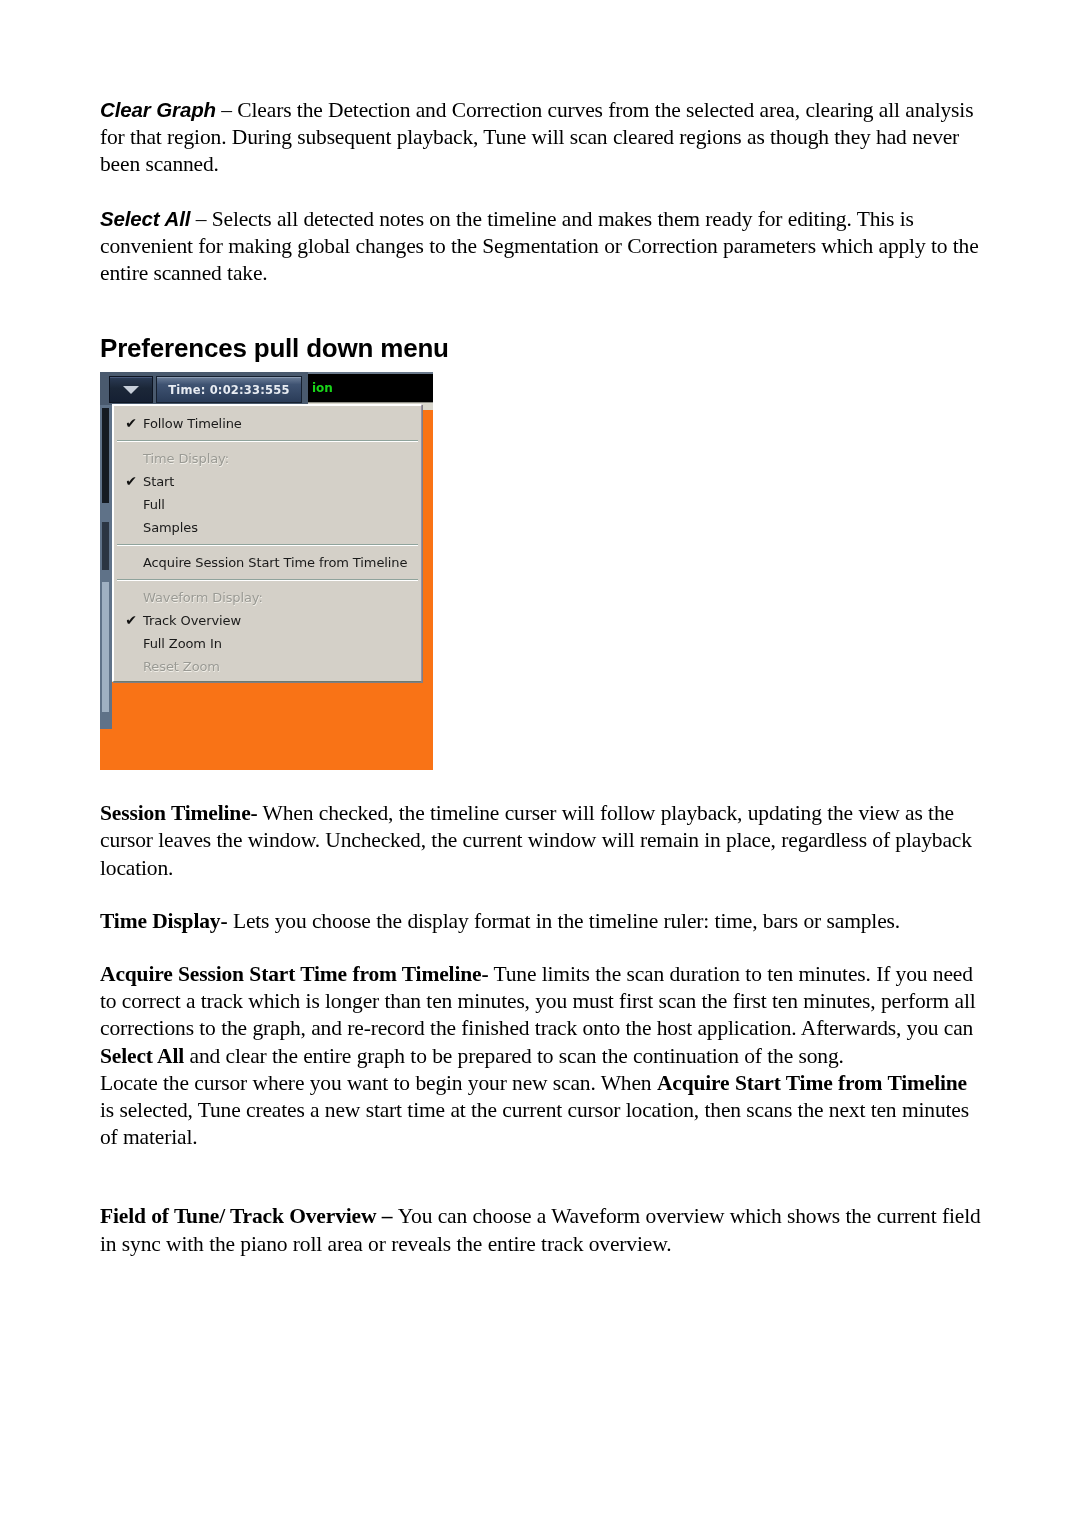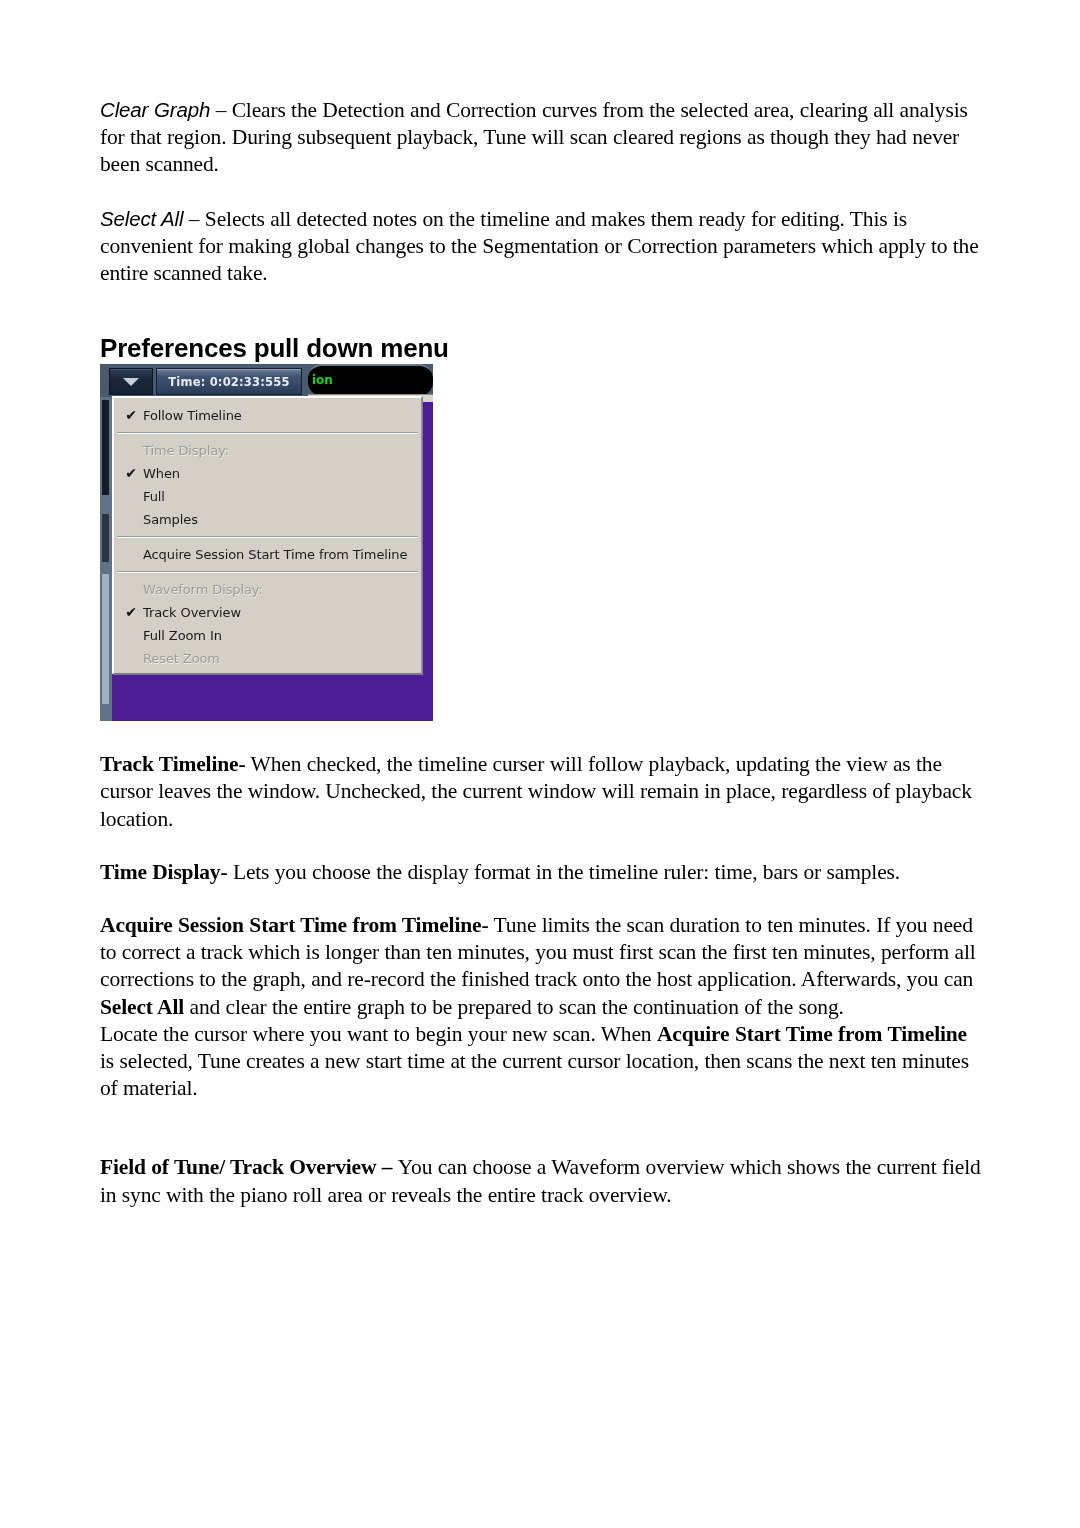--- a/index.html
+++ b/index.html
@@ -38,21 +38,21 @@
     font-size: 21.5px;
     line-height: 27.2px;
     font-family: "Liberation Serif", "DejaVu Serif", serif;
     text-align: left;
     letter-spacing: -0.15px;
     word-spacing: 0.2px;
   }
   .gap-lg { height: 26px; }
 
   .lead-italic {
-    font-weight: normal;
+    font-weight: bold;
     font-style: italic;
     font-family: "Liberation Sans", "DejaVu Sans", sans-serif;
     font-size: 20.5px;
   }
   .lead-bold {
     font-weight: bold;
   }
   .inline-bold {
     font-weight: bold;
   }
@@ -64,22 +64,23 @@
     font-size: 26px;
     letter-spacing: -0.2px;
     margin: 0;
     padding: 0;
   }
 
   
   .shot {
     position: relative;
     width: 333px;
-    height: 357px;
-    background: #4c1d95;
+    height: 398px;
+    margin-top: 8px;
+    background: #f97316;
     font-family: "DejaVu Sans", "Liberation Sans", sans-serif;
     overflow: hidden;
   }
 
   
   .shot-bg-dark {
     position: absolute;
     left: 0; top: 0;
     width: 333px;
     height: 33px;
@@ -146,21 +147,20 @@
     align-items: center;
     justify-content: center;
     letter-spacing: 0.2px;
   }
   .tb-black-panel {
     position: absolute;
     left: 208px; top: 0px;
     width: 125px; height: 30px;
     background: #000000;
     border-top: 2px solid #6b7a8c;
-    border-radius: 14px;
   }
   .tb-black-panel .grn {
     position: absolute;
     left: 4px; top: 7px;
     color: #19d619;
     font-size: 12px;
     font-weight: bold;
   }
   .tb-sub-strip {
     position: absolute;
@@ -271,21 +271,21 @@
           <span>Follow Timeline</span>
         </div>
         <div class="menu-sep"></div>
 
         <div class="menu-item disabled">
           <span>Time Display:</span>
         </div>
 
         <div class="menu-item">
           <span class="check">✔</span>
-          <span>When</span>
+          <span>Start</span>
         </div>
 
         <div class="menu-item">
           <span>Full</span>
         </div>
 
         <div class="menu-item">
           <span>Samples</span>
         </div>
         <div class="menu-sep"></div>
@@ -311,21 +311,21 @@
         </div>
 
         <div class="menu-item disabled">
           <span>Reset Zoom</span>
         </div>
       </div>
     </div>
 
     <div style="height:30px"></div>
 
-    <p class="para"><span class="lead-bold">Track Timeline-</span><span> When checked, the timeline curser will follow playback, updating the view as the cursor leaves the window.  Unchecked, the current window will remain in place, regardless of playback location.</span></p>
+    <p class="para"><span class="lead-bold">Session Timeline-</span><span> When checked, the timeline curser will follow playback, updating the view as the cursor leaves the window.  Unchecked, the current window will remain in place, regardless of playback location.</span></p>
 
     <div class="gap-lg"></div>
 
     <p class="para"><span class="lead-bold">Time Display-</span><span> Lets you choose the display format in the timeline ruler: time, bars or samples.</span></p>
 
     <div class="gap-lg"></div>
 
     <p class="para"><span class="lead-bold">Acquire Session Start Time from Timeline-</span><span> Tune limits the scan duration to ten minutes. If you need to correct a track which is longer than ten minutes, you must first scan the first ten minutes, perform all corrections to the graph, and re-record the finished track onto the host application.  Afterwards, you can </span><span class="inline-bold">Select All</span><span> and clear the entire graph to be prepared to scan the continuation of the song.</span></p>
     <p class="para"><span>Locate the cursor where you want to begin your new scan.  When </span><span class="inline-bold">Acquire Start Time from Timeline</span><span> is selected, Tune creates a new start time at the current cursor location, then scans the next ten minutes of material.</span></p>
 

